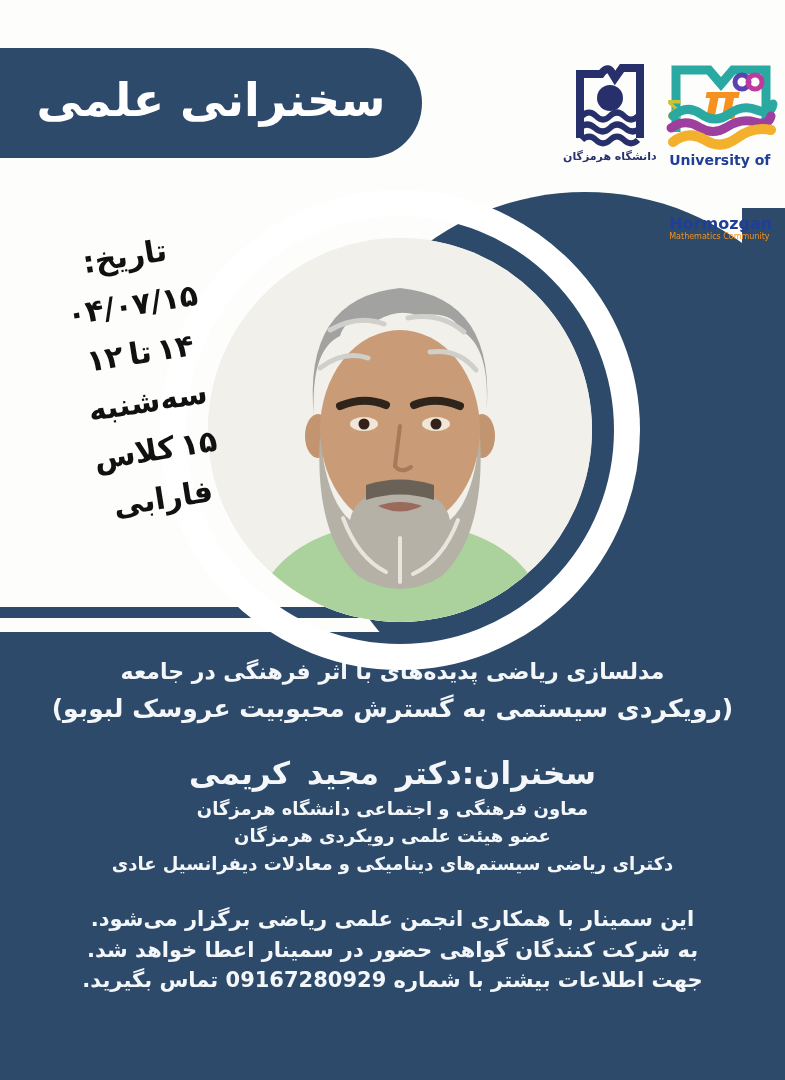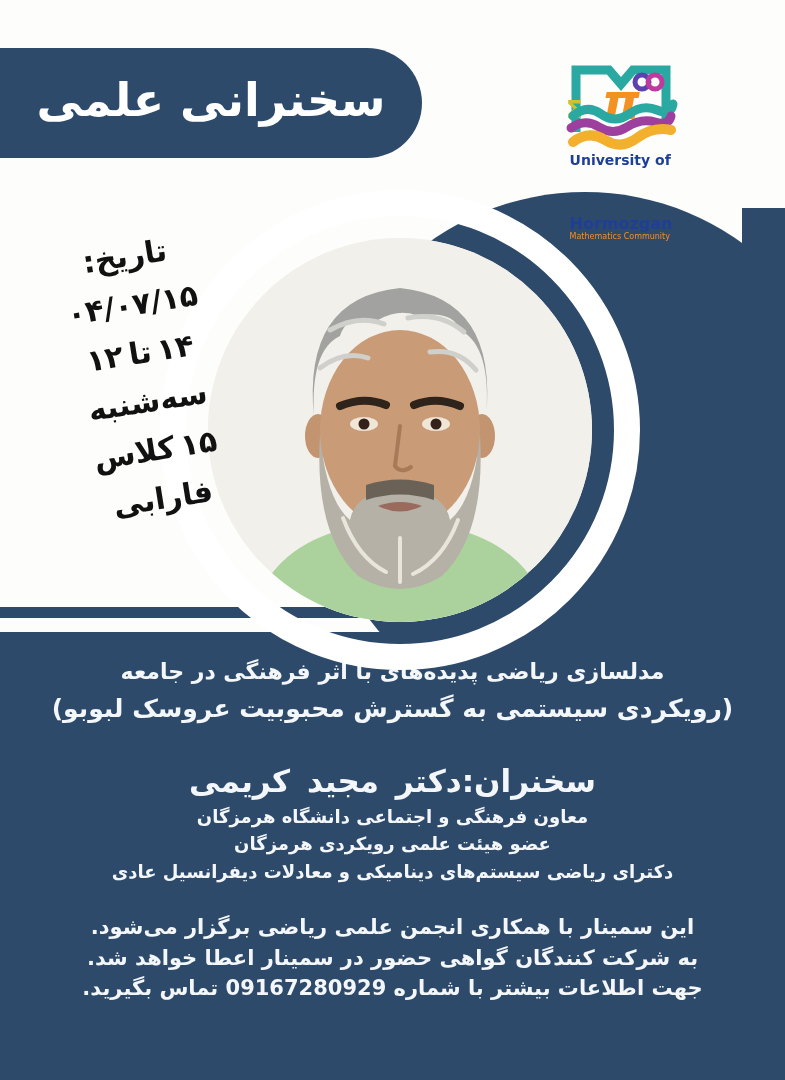--- a/index.html
+++ b/index.html
@@ -37,39 +37,49 @@
     transform:rotate(-9deg); transform-origin:50% 50%;
     text-align:center; color:#111; font-weight:bold; font-size:30px;
     direction:ltr;
   }
   .date-line{line-height:1.0; margin-bottom:19px; white-space:nowrap;}
   .date-line .tok{display:inline-block; margin:0 3px;}
   
   .bottom-content{position:relative; width:100%; height:100%; direction:rtl; color:#f4f7f9; text-align:center; padding-top:26px; box-sizing:border-box;}
   .main-title{font-size:22px; font-weight:bold; line-height:1.25; margin:0 20px;}
   .main-subtitle{font-size:25px; font-weight:bold; margin-top:8px;}
-  .speaker-line{font-size:31px; font-weight:bold; margin-top:40px; word-spacing:6px;}
+  .speaker-line{font-size:31px; font-weight:bold; margin-top:32px; word-spacing:6px;}
   .affiliations{font-size:18px; font-weight:bold; line-height:1.55; margin-top:4px;}
   .notes{font-size:21px; font-weight:bold; line-height:1.45; margin-top:26px;}
 </style>
 </head>
 <body>
 
 <div class="poster">
 
   <div class="thin-rule"></div>
   <div class="big-circle"></div>
   <div class="right-bar"></div>
   <div class="white-ring"></div>
 
   <div class="banner">
     <span class="banner-title" dir="rtl">سخنرانی علمی</span>
   </div>
 
   <div class="logos">
+    <div class="logo">
+      <svg width="84" height="90" viewBox="0 0 84 90">
+        <path d="M12 80 V16 H33 q7 -9 11 -1 l3 5 7 -10 H72 V80" fill="none" stroke="#27306b" stroke-width="8"></path>
+        <circle cx="42" cy="40" r="13" fill="#27306b"></circle>
+        <path d="M14 58 q7 -7 14 0 t14 0 t14 0 t14 0" fill="none" stroke="#27306b" stroke-width="6"></path>
+        <path d="M12 70 q7 -7 15 0 t15 0 t15 0 t15 0" fill="none" stroke="#27306b" stroke-width="6"></path>
+        <path d="M14 82 q7 -7 14 0 t14 0 t14 0 t14 0" fill="none" stroke="#27306b" stroke-width="6"></path>
+      </svg>
+      <div class="uni-caption" dir="rtl">دانشگاه هرمزگان</div>
+    </div>
     <div class="logo">
       <svg width="116" height="94" viewBox="0 0 116 94">
         <path d="M13 74 V12 H46 L58 26 L70 12 H103 V74" fill="none" stroke="#2aa9a2" stroke-width="9"></path>
         <text x="58" y="60" font-size="48" font-weight="bold" font-style="italic" fill="#f5921f" text-anchor="middle">π</text>
         <g>
           <circle cx="79" cy="24" r="7" fill="none" stroke="#5b42b0" stroke-width="5"></circle>
           <circle cx="92" cy="24" r="7" fill="none" stroke="#c0399f" stroke-width="5"></circle>
         </g>
         <text x="3" y="60" font-size="24" font-weight="bold" fill="#cdc32f">Σ</text>
         <path d="M10 58 Q24 46 38 56 T66 56 T94 52 T110 46" fill="none" stroke="#2aa9a2" stroke-width="9" stroke-linecap="round"></path>

